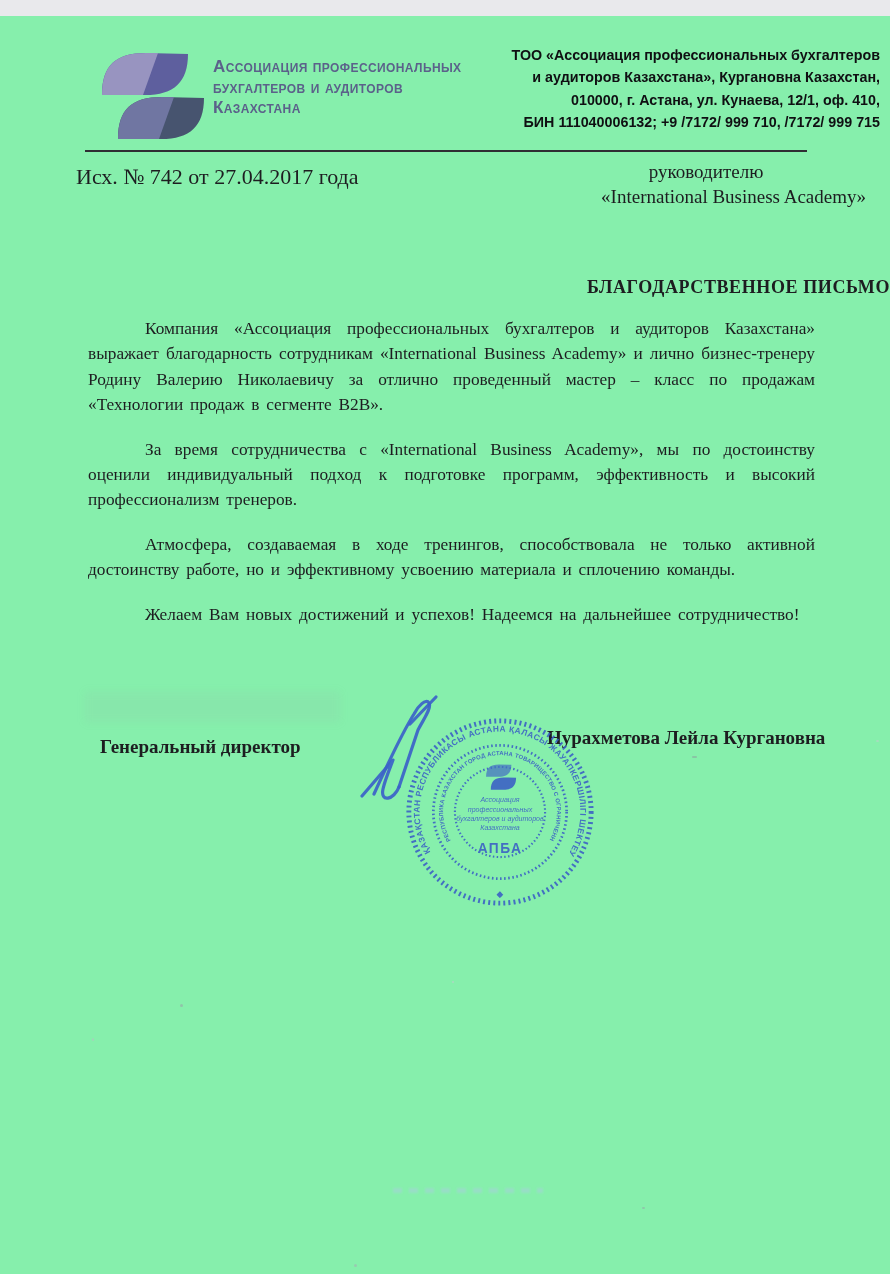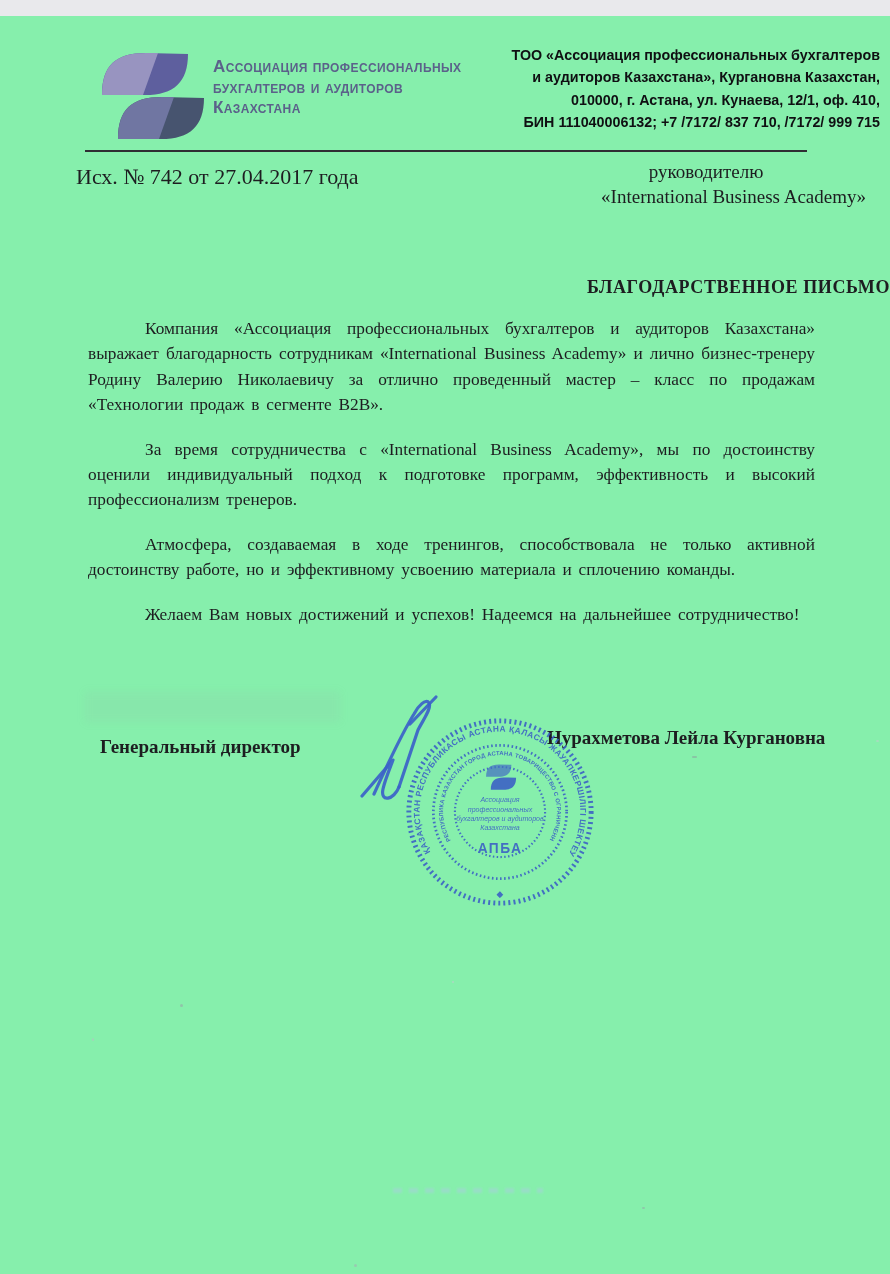--- a/index.html
+++ b/index.html
@@ -99,21 +99,21 @@
   <div class="logo-text">
     <div>Ассоциация профессиональных</div>
     <div>бухгалтеров и аудиторов</div>
     <div>Казахстана</div>
   </div>
 
   <div class="company-details">
     <div>ТОО «Ассоциация профессиональных бухгалтеров</div>
     <div>и аудиторов Казахстана», Кургановна Казахстан,</div>
     <div>010000, г. Астана, ул. Кунаева, 12/1, оф. 410,</div>
-    <div>БИН 111040006132;  +7 /7172/ 837 710, /7172/ 999 715</div>
+    <div>БИН 111040006132;  +9 /7172/ 999 710, /7172/ 999 715</div>
   </div>
 
   <div class="rule"></div>
 
   <div class="ref">Исх. № 742 от 27.04.2017 года</div>
 
   <div class="recipient">
     <div class="line1">руководителю</div>
     <div class="line2">«International Business Academy»</div>
   </div>

